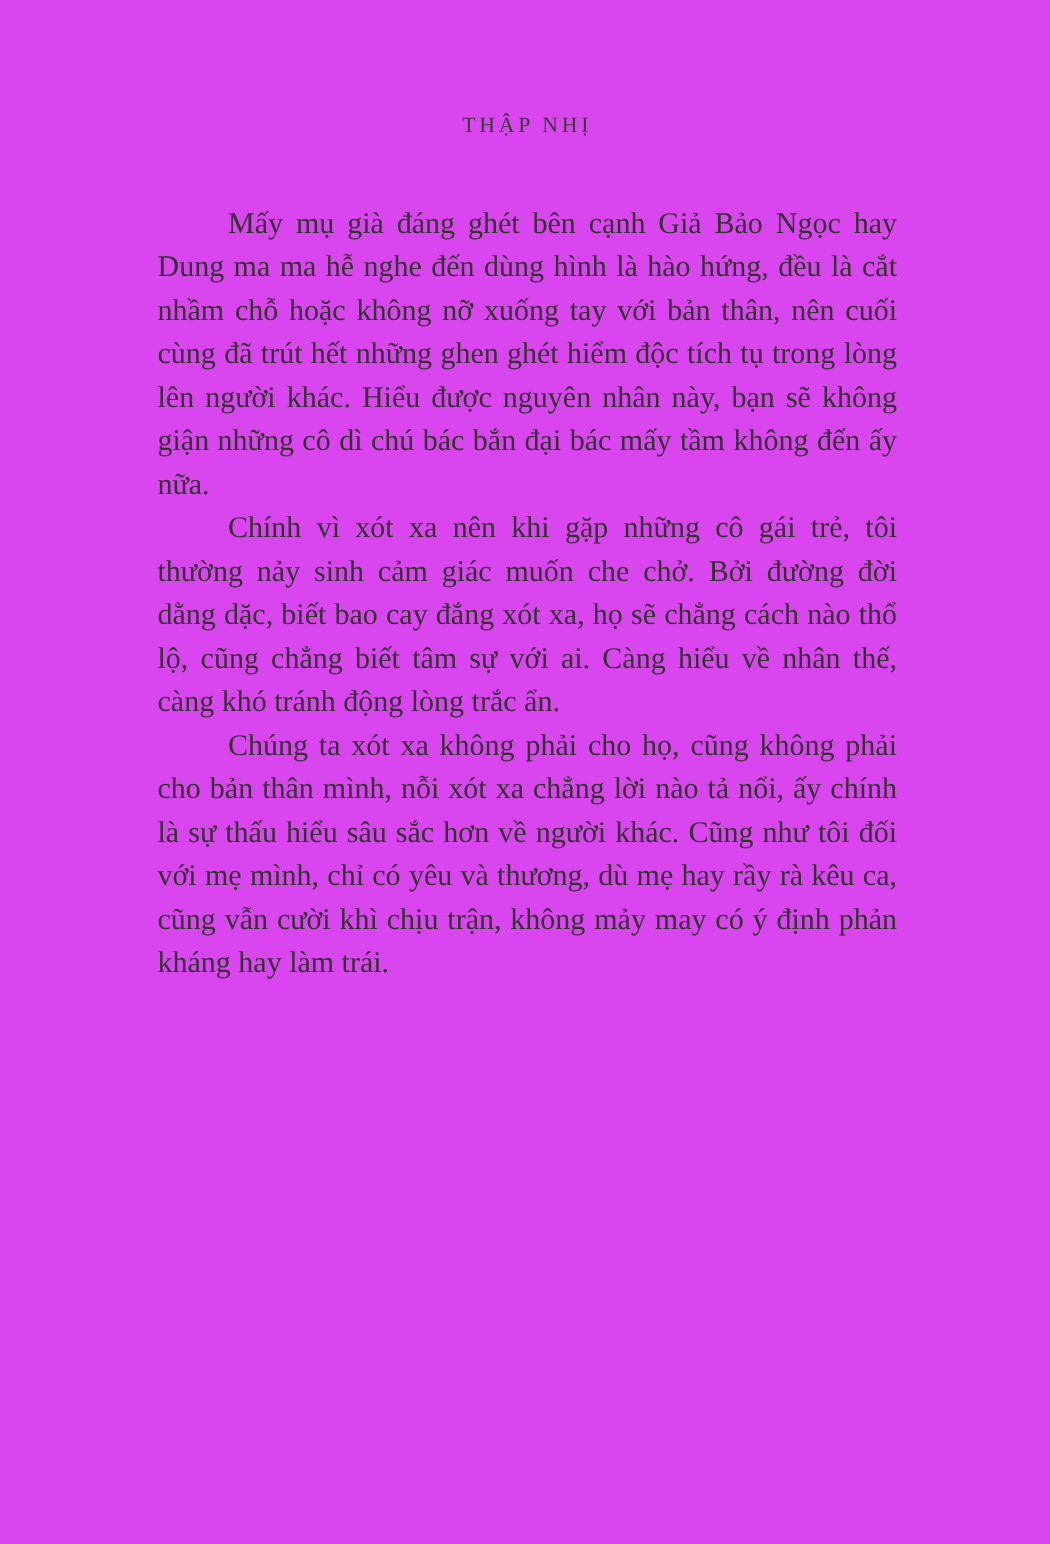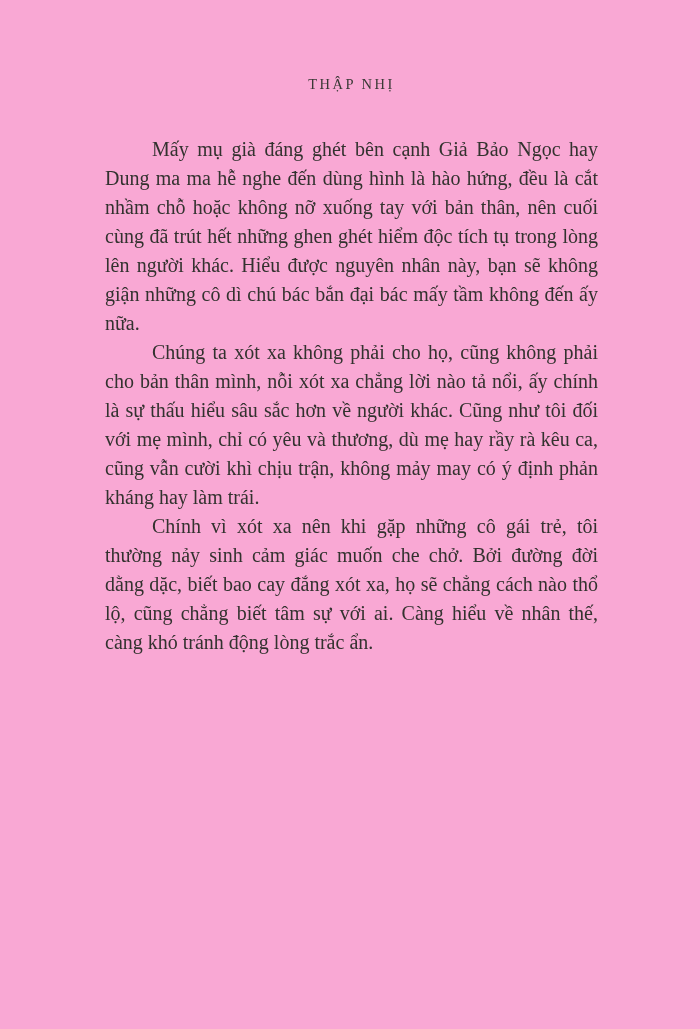--- a/index.html
+++ b/index.html
@@ -11,21 +11,21 @@
     width: 700px;
     height: 1029px;
     font-family: "Liberation Serif", "DejaVu Serif", serif;
     color: #2e2d2b;
   }
   .page {
     position: relative;
     width: 700px;
     height: 1029px;
     box-sizing: border-box;
-    background: #f9a8d4;
+    background: #d946ef;
     padding: 76px 102px 0 105px;
     overflow: hidden;
   }
   .running-head {
     text-align: center;
     font-size: 14.5px;
     letter-spacing: 2.5px;
     color: #3a3936;
     margin: 0 0 42px 0;
     font-weight: normal;
@@ -56,18 +56,18 @@
 </style>
 </head>
 <body>
 
 <div class="page">
 
   <h1 class="running-head">THẬP NHỊ</h1>
 
   <div class="body-text">
     <p class="gap-before">Mấy mụ già đáng ghét bên cạnh Giả Bảo Ngọc hay Dung ma ma hễ nghe đến dùng hình là hào hứng, đều là cắt nhầm chỗ hoặc không nỡ xuống tay với bản thân, nên cuối cùng đã trút hết những ghen ghét hiểm độc tích tụ trong lòng lên người khác. Hiểu được nguyên nhân này, bạn sẽ không giận những cô dì chú bác bắn đại bác mấy tầm không đến ấy nữa.</p>
+    <p>Chính vì xót xa nên khi gặp những cô gái trẻ, tôi thường nảy sinh cảm giác muốn che chở. Bởi đường đời dằng dặc, biết bao cay đắng xót xa, họ sẽ chẳng cách nào thổ lộ, cũng chẳng biết tâm sự với ai. Càng hiểu về nhân thế, càng khó tránh động lòng trắc ẩn.</p>
     <p>Chúng ta xót xa không phải cho họ, cũng không phải cho bản thân mình, nỗi xót xa chẳng lời nào tả nổi, ấy chính là sự thấu hiểu sâu sắc hơn về người khác. Cũng như tôi đối với mẹ mình, chỉ có yêu và thương, dù mẹ hay rầy rà kêu ca, cũng vẫn cười khì chịu trận, không mảy may có ý định phản kháng hay làm trái.</p>
-    <p>Chính vì xót xa nên khi gặp những cô gái trẻ, tôi thường nảy sinh cảm giác muốn che chở. Bởi đường đời dằng dặc, biết bao cay đắng xót xa, họ sẽ chẳng cách nào thổ lộ, cũng chẳng biết tâm sự với ai. Càng hiểu về nhân thế, càng khó tránh động lòng trắc ẩn.</p>
   </div>
 
 
 </div>
 
 </body></html>

